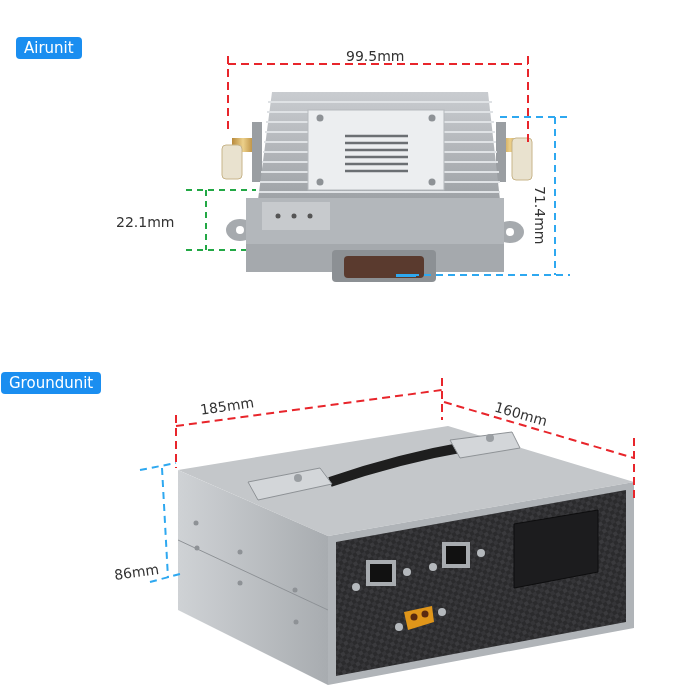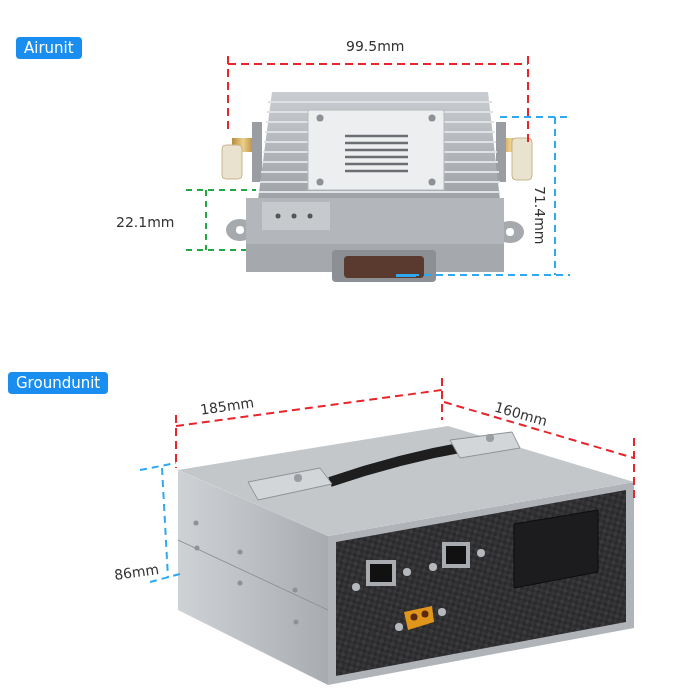--- a/index.html
+++ b/index.html
@@ -5,21 +5,21 @@
   html, body { margin:0; padding:0; background:#ffffff; }
   body { width:700px; height:700px; position:relative; overflow:hidden; font-family:"Liberation Sans", sans-serif; }
   .badge { position:absolute; background:#1a8ef0; color:#fff; font-size:15px; line-height:22px; padding:0 8px; border-radius:4px; font-family:"DejaVu Sans", sans-serif; }
   .dim-label { position:absolute; color:#333; font-size:14px; font-family:"DejaVu Sans", sans-serif; white-space:nowrap; }
   svg.scene { position:absolute; left:0; top:0; }
 </style>
 </head>
 <body>
 
 <div class="badge" style="left:16px;top:37px;text-align:right;">Airunit</div>
-<div class="badge" style="left:8px;top:372px;">Groundunit</div>
+<div class="badge" style="left:1px;top:372px;">Groundunit</div>
 
 <svg class="scene" width="700" height="700" viewBox="0 0 700 700">
   <defs>
     <linearGradient id="alu" x1="0" y1="0" x2="0" y2="1">
       <stop offset="0" stop-color="#c9ccd0"></stop>
         <stop offset="1" stop-color="#9ea2a6"></stop>
     </linearGradient>
     <linearGradient id="aluSide" x1="0" y1="0" x2="1" y2="0">
       <stop offset="0" stop-color="#cfd2d5"></stop>
         <stop offset="1" stop-color="#a8acb0"></stop>
@@ -165,19 +165,19 @@
     <line x1="444" y1="402" x2="634" y2="458"></line>
     <line x1="634" y1="438" x2="634" y2="498"></line>
   </g>
   <g stroke="#2ea8f0" stroke-width="2" stroke-dasharray="7,5" fill="none">
     <line x1="140" y1="470" x2="176" y2="463"></line>
     <line x1="150" y1="582" x2="180" y2="574"></line>
     <line x1="162" y1="468" x2="168" y2="578"></line>
   </g>
 </svg>
 
-<div class="dim-label" style="left:346px;top:38px;text-align:center;">99.5mm</div>
+<div class="dim-label" style="left:346px;top:48px;text-align:center;">99.5mm</div>
 <div class="dim-label" style="left:548px;top:186px;transform:rotate(90deg);transform-origin:left top;">71.4mm</div>
 <div class="dim-label" style="left:116px;top:214px;">22.1mm</div>
 
 <div class="dim-label" style="left:200px;top:398px;transform:rotate(-8deg);">185mm</div>
 <div class="dim-label" style="left:494px;top:406px;transform:rotate(16deg);">160mm</div>
 <div class="dim-label" style="left:114px;top:564px;transform:rotate(-8deg);">86mm</div>
 
 </body></html>

